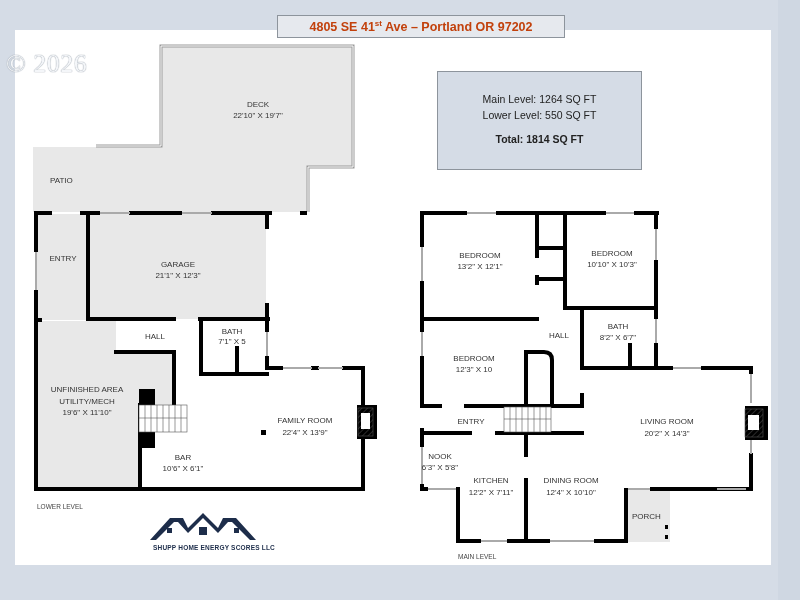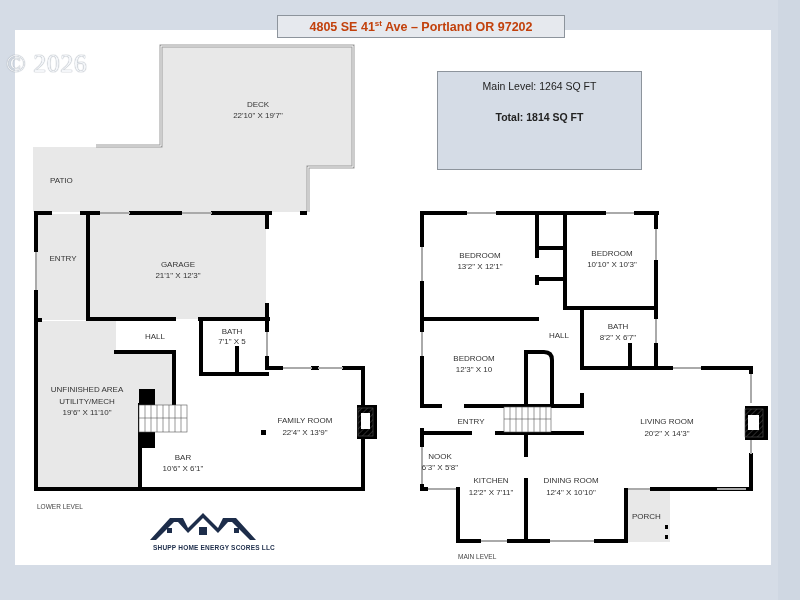--- a/index.html
+++ b/index.html
@@ -2,40 +2,41 @@
 <html><head>
 <meta charset="utf-8">
 <style>
   html,body{margin:0;padding:0;}
   body{width:800px;height:600px;background:#d5dce6;position:relative;overflow:hidden;font-family:"Liberation Sans",sans-serif;}
   .copyright{position:absolute;left:6px;top:1px;font-size:26px;color:#f4f6f9;font-family:Liberation Serif, serif;text-shadow:0 0 1px #9aa3ad,0 0 1px #9aa3ad;letter-spacing:0.5px;margin-top:48px;}
   .right-strip{position:absolute;left:778px;top:0;width:22px;height:600px;background:#cfd7e2;}
   .sheet{position:absolute;left:15px;top:30px;width:756px;height:535px;background:#ffffff;}
   .title-box{position:absolute;left:277px;top:15px;width:288px;height:23px;background:#e6e9ee;border:1px solid #8d949c;box-sizing:border-box;text-align:center;font-size:12.5px;font-weight:bold;line-height:22px;color:#c2410c;z-index:2;}
   .title-box sup{font-size:8px;line-height:0;}
-  .sqft-box{position:absolute;left:437px;top:71px;width:205px;height:99px;background:#d5dce6;border:1px solid #8d949c;box-sizing:border-box;text-align:center;font-size:10.5px;color:#222;padding-top:7px;}
+  .sqft-box{position:absolute;left:437px;top:71px;width:205px;height:99px;background:#d5dce6;border:1px solid #8d949c;box-sizing:border-box;text-align:center;font-size:10.5px;color:#222;padding-top:20px;}
   .sqft-box div{line-height:15.5px;}
-  .sqft-box .total{font-weight:bold;margin:15px 0;}
+  .sqft-box .total{font-weight:bold;margin:9px 0;}
   svg.plan{position:absolute;left:0;top:0;}
   .lbl{font-family:"Liberation Sans",sans-serif;font-size:8px;fill:#333;text-anchor:middle;}
   .lbl-l{font-family:"Liberation Sans",sans-serif;font-size:8px;fill:#333;}
   .small{font-size:6.5px;fill:#444;}
   .logo-text{position:absolute;left:150px;top:544px;width:128px;text-align:center;font-size:6.5px;font-weight:bold;color:#1d2d4a;letter-spacing:0.2px;}
 </style>
 </head>
 <body>
 
 <div class="right-strip"></div>
 <div class="sheet"></div>
 <div class="copyright">© 2026</div>
 
 <div class="title-box"><span>4805 SE 41</span><sup>st</sup><span> Ave – Portland OR 97202</span></div>
 
 <div class="sqft-box">
   <div>Main Level: 1264 SQ FT</div>
+  <div>Lower Level: 550 SQ FT</div>
   <div class="total">Total: 1814 SQ FT</div>
 </div>
 
 <svg class="plan" width="800" height="600" viewBox="0 0 800 600">
   <defs>
     <pattern id="hatch" width="4" height="4" patternUnits="userSpaceOnUse" patternTransform="rotate(45)">
       <line x1="0" y1="0" x2="0" y2="4" stroke="#555" stroke-width="1"></line>
     </pattern>
   </defs>
 

